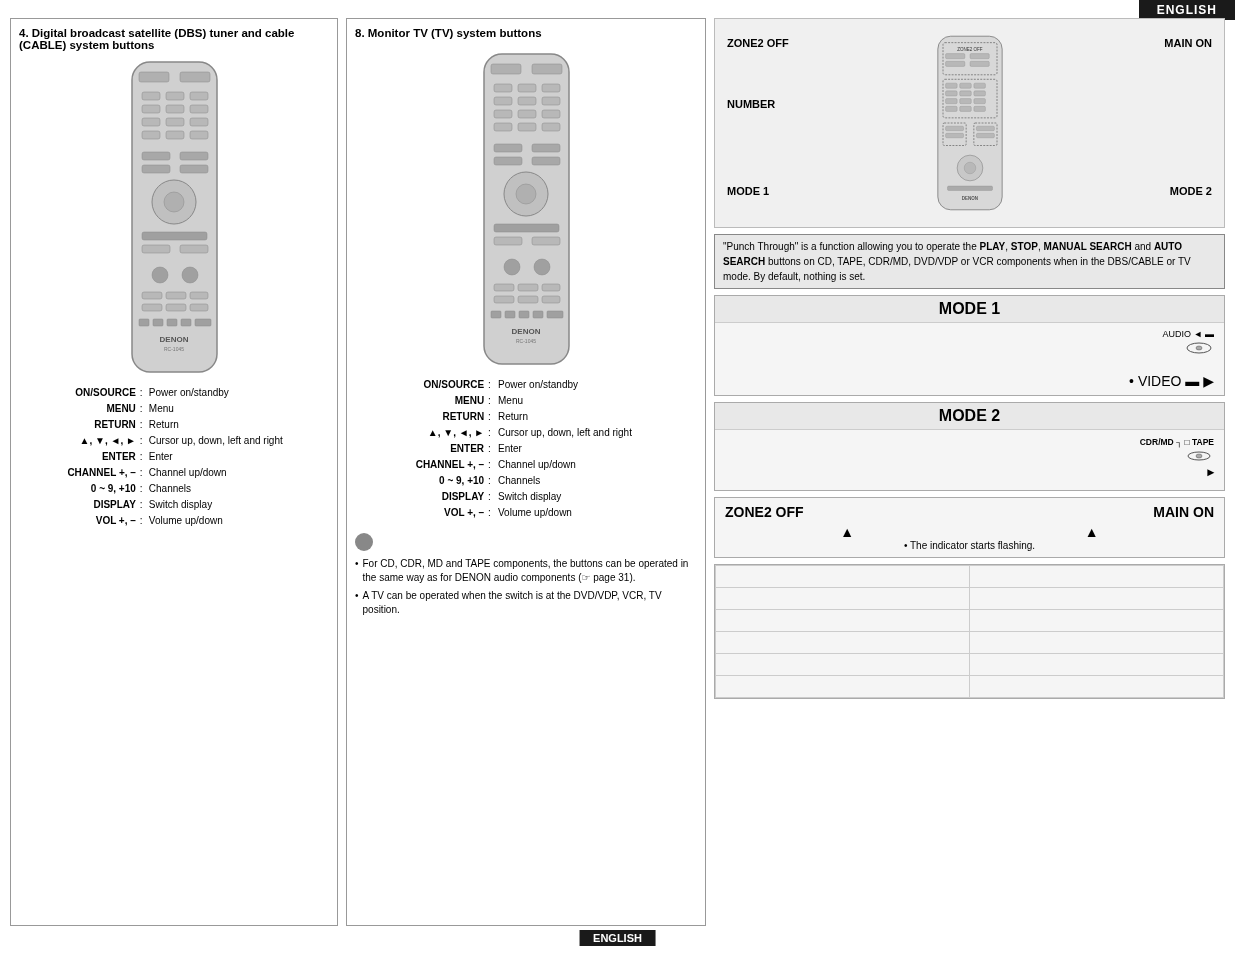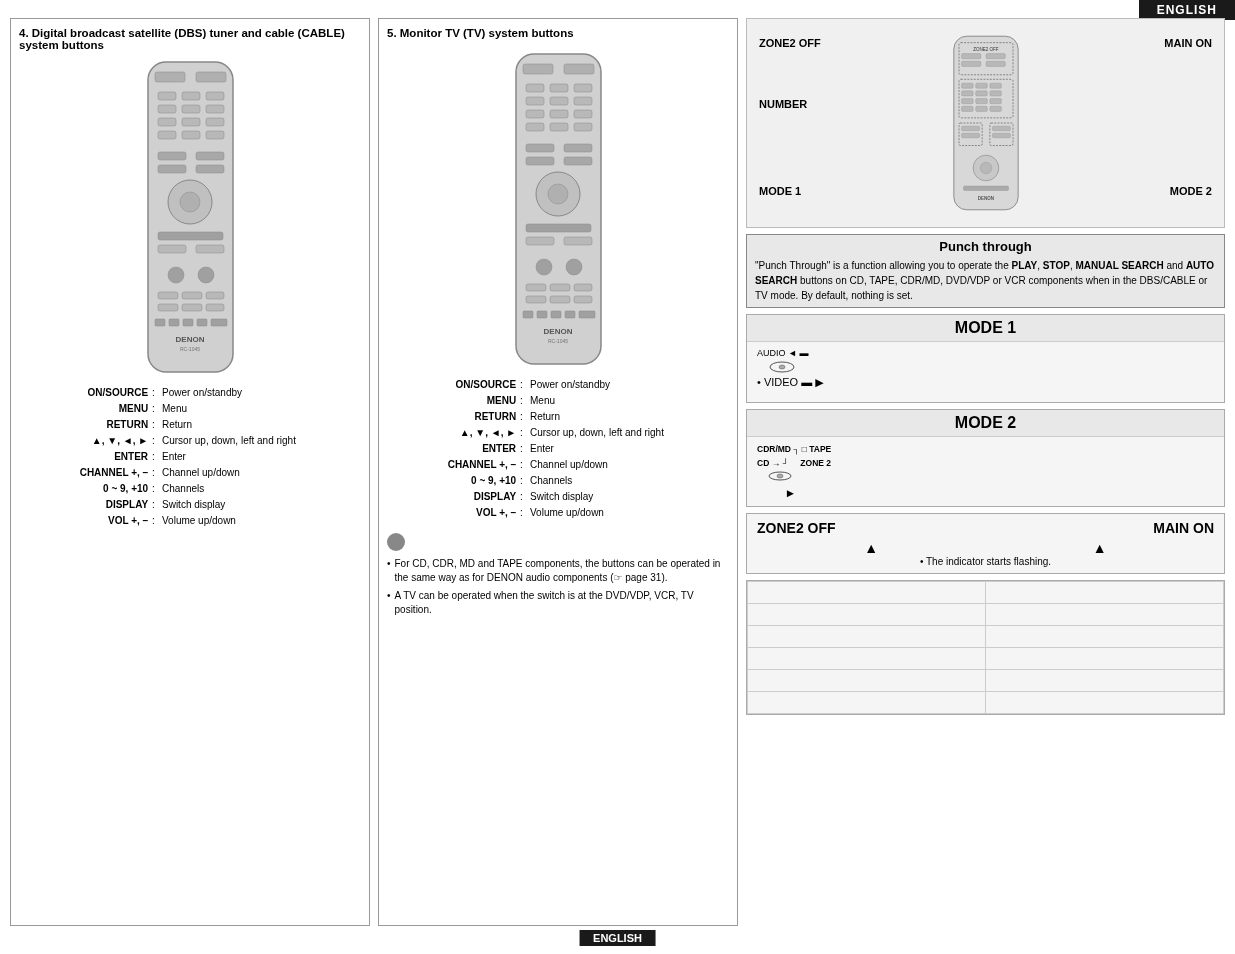--- a/index.html
+++ b/index.html
@@ -43,21 +43,21 @@
       top: 18px;
       left: 10px;
       right: 10px;
       bottom: 28px;
       display: flex;
       gap: 8px;
     }
 
     
     .left-col {
-      width: 360px;
+      width: 328px;
       border: 1px solid #999;
       padding: 8px;
       flex-shrink: 0;
     }
 
     
     .mid-col {
       width: 360px;
       border: 1px solid #999;
       padding: 8px;
@@ -136,20 +136,21 @@
       text-align: center;
       padding: 4px;
       border-bottom: 1px solid #ccc;
       background: #e8e8e8;
     }
     .mode-content {
       padding: 6px 10px;
       font-size: 9px;
       min-height: 60px;
       position: relative;
+      text-align: right;
     }
 
     .zone-section {
       border: 1px solid #aaa;
       background: #f5f5f5;
       padding: 6px 10px;
     }
     .zone-row {
       display: flex;
       justify-content: space-between;
@@ -312,21 +313,21 @@
           <tr>
       <td class="btn-label">VOL +, –</td>
       <td class="btn-colon">:</td>
       <td>Volume up/down</td>
     </tr>
         </tbody>
     </table>
   </div>
 
   <div class="mid-col">
-    <div class="section-title">5.  Monitor TV (TV) system buttons</div>
+    <div class="section-title">8.  Monitor TV (TV) system buttons</div>
     <div class="remote-area">
       <svg width="115" height="320" viewBox="0 0 115 320">
         <rect x="15" y="5" width="85" height="310" rx="18" ry="18" fill="#d0d0d0" stroke="#888" stroke-width="1.5"></rect>
         <rect x="22" y="15" width="30" height="10" rx="2" fill="#b0b0b0" stroke="#888" stroke-width="0.5"></rect>
         <rect x="63" y="15" width="30" height="10" rx="2" fill="#b0b0b0" stroke="#888" stroke-width="0.5"></rect>
         <rect x="25" y="35" width="18" height="8" rx="2" fill="#b8b8b8" stroke="#888" stroke-width="0.5"></rect>
         <rect x="49" y="35" width="18" height="8" rx="2" fill="#b8b8b8" stroke="#888" stroke-width="0.5"></rect>
         <rect x="73" y="35" width="18" height="8" rx="2" fill="#b8b8b8" stroke="#888" stroke-width="0.5"></rect>
         <rect x="25" y="48" width="18" height="8" rx="2" fill="#b8b8b8" stroke="#888" stroke-width="0.5"></rect>
         <rect x="49" y="48" width="18" height="8" rx="2" fill="#b8b8b8" stroke="#888" stroke-width="0.5"></rect>
@@ -474,45 +475,43 @@
 
         <div style="position:absolute; left:2px; top:8px; font-size:11px; font-weight:bold;">ZONE2 OFF</div>
         <div style="position:absolute; right:2px; top:8px; font-size:11px; font-weight:bold;">MAIN ON</div>
         <div style="position:absolute; left:2px; top:69px; font-size:11px; font-weight:bold;">NUMBER</div>
         <div style="position:absolute; left:2px; bottom:20px; font-size:11px; font-weight:bold;">MODE 1</div>
         <div style="position:absolute; right:2px; bottom:20px; font-size:11px; font-weight:bold;">MODE 2</div>
       </div>
     </div>
 
     <div class="punch-through-box">
-      <div class="punch-through-title">Punch through</div>
       <div class="punch-through-text">
         <span>"Punch Through" is a function allowing you to operate the </span><span style="font-weight:bold;">PLAY</span><span>, </span><span style="font-weight:bold;">STOP</span><span>, </span><span style="font-weight:bold;">MANUAL SEARCH</span><span> and </span><span style="font-weight:bold;">AUTO SEARCH</span><span> buttons on CD, TAPE, CDR/MD, DVD/VDP or VCR components when in the DBS/CABLE or TV mode. By default, nothing is set.</span>
       </div>
     </div>
 
     <div class="mode-section">
       <div class="mode-title">MODE 1</div>
       <div class="mode-content">
         <div style="font-size:9px; margin-bottom:2px;">AUDIO ◄ ▬</div>
         <div style="margin-left:10px;">
           <svg width="30" height="14" viewBox="0 0 30 14">
             <ellipse cx="15" cy="7" rx="12" ry="5" fill="none" stroke="#555" stroke-width="1"></ellipse>
             <ellipse cx="15" cy="7" rx="3" ry="2" fill="#aaa" stroke="#555" stroke-width="0.5"></ellipse>
           </svg>
         </div>
-        <div style="font-size:11px; margin-top:0;">• VIDEO ▬ ▶</div>
+        <div style="font-size:14px; margin-top:16px;">• VIDEO ▬ ▶</div>
       </div>
     </div>
 
     <div class="mode-section">
       <div class="mode-title">MODE 2</div>
       <div class="mode-content" style="font-size:8.5px; line-height:1.6;font-weight:bold;">
         <div>CDR/MD ┐ □ TAPE</div>
-        <div>CD → ┘ &nbsp;&nbsp;&nbsp; ZONE 2</div>
         <div style="margin-left:8px;">
           <svg width="30" height="12" viewBox="0 0 30 12">
             <ellipse cx="15" cy="6" rx="11" ry="4" fill="none" stroke="#555" stroke-width="1"></ellipse>
             <ellipse cx="15" cy="6" rx="3" ry="2" fill="#aaa" stroke="#555" stroke-width="0.5"></ellipse>
           </svg>
         </div>
         <div style="margin-left:30px;">▶</div>
       </div>
     </div>
 

